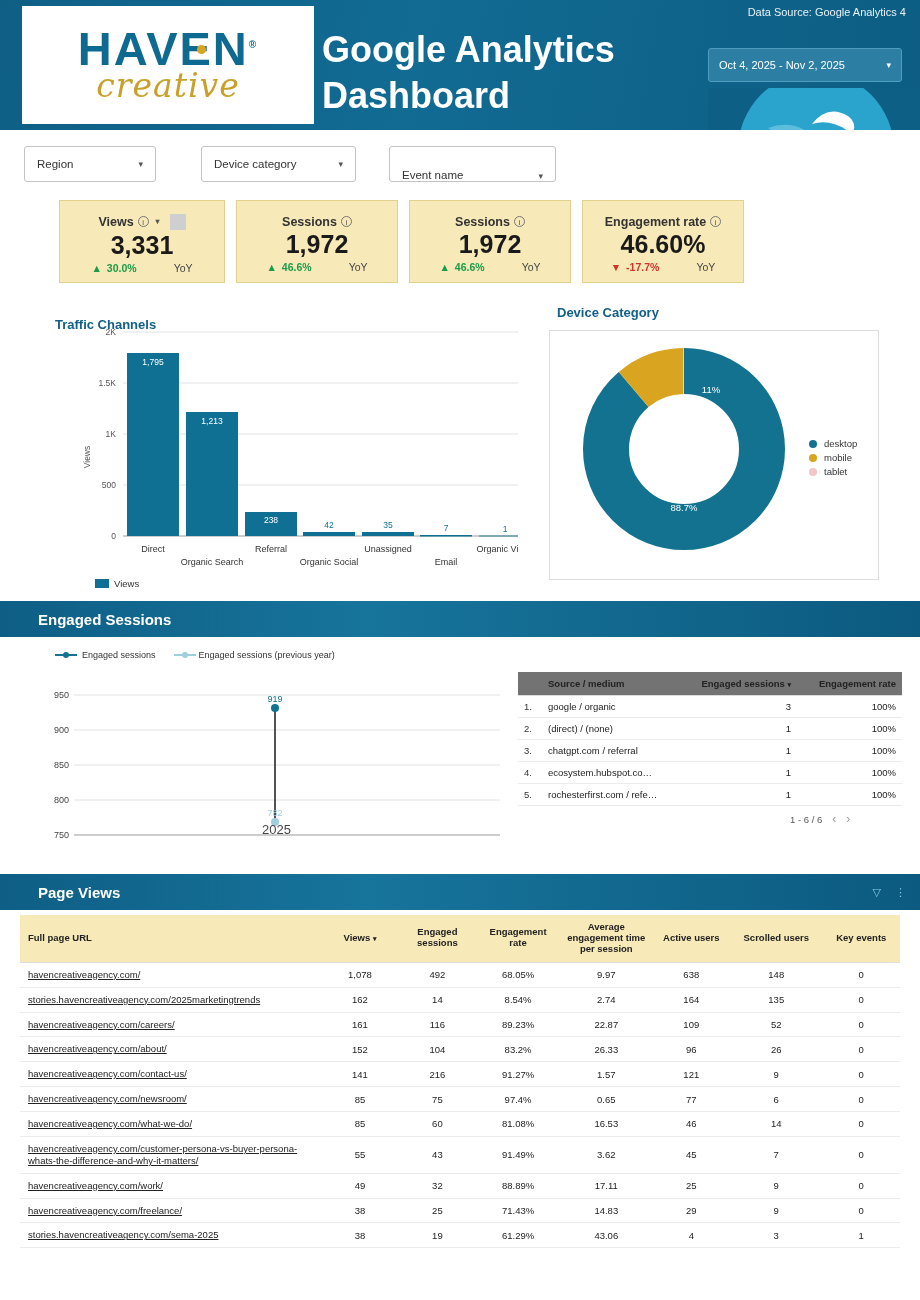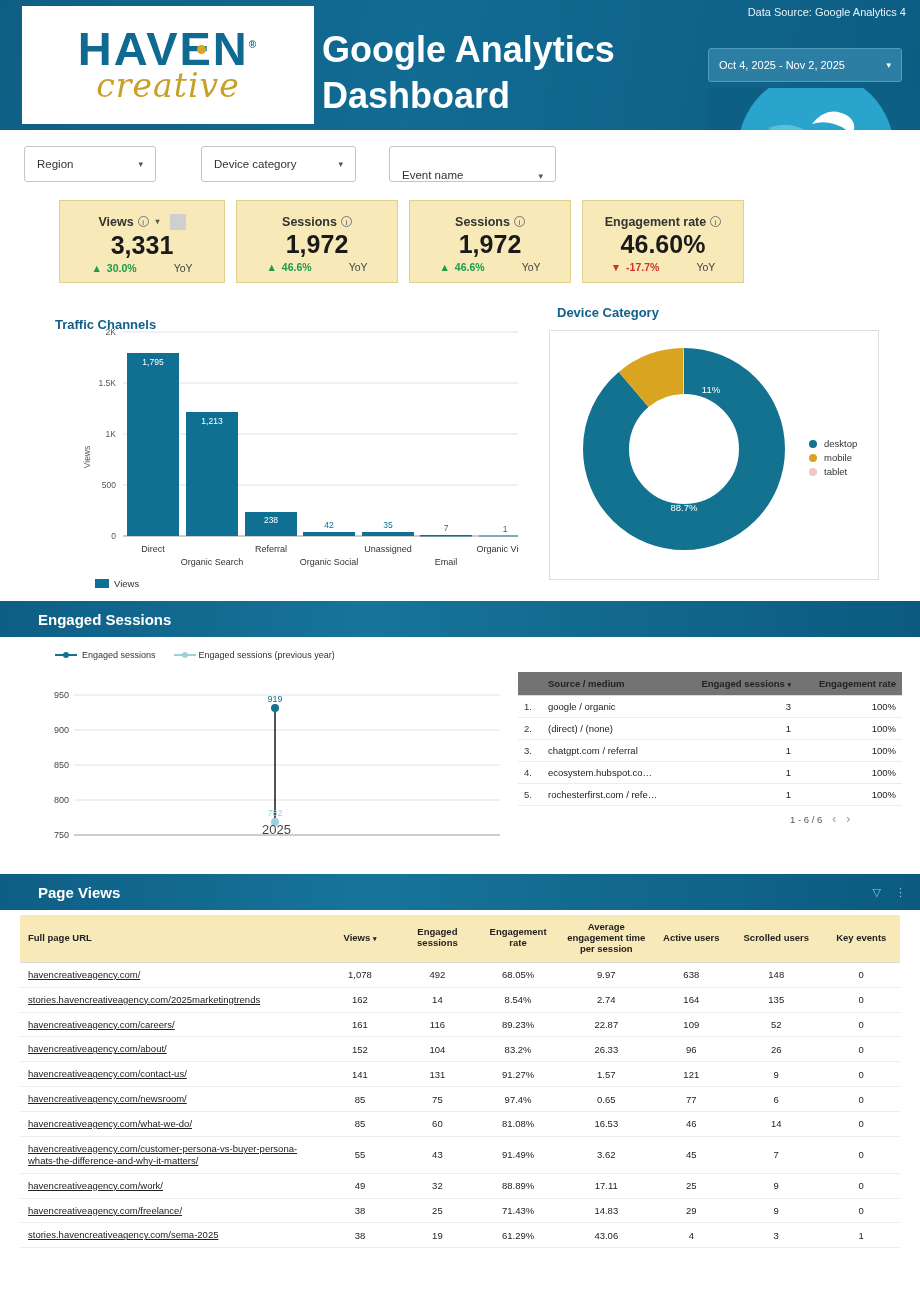--- a/index.html
+++ b/index.html
@@ -585,21 +585,21 @@
         <td>104</td>
         <td>83.2%</td>
         <td>26.33</td>
         <td>96</td>
         <td>26</td>
         <td>0</td>
       </tr>
       <tr>
         <td class="url">havencreativeagency.com/contact-us/</td>
         <td>141</td>
-        <td>131</td>
+        <td>216</td>
         <td>91.27%</td>
         <td>1.57</td>
         <td>121</td>
         <td>9</td>
         <td>0</td>
       </tr>
       <tr>
         <td class="url">havencreativeagency.com/newsroom/</td>
         <td>85</td>
         <td>75</td>

